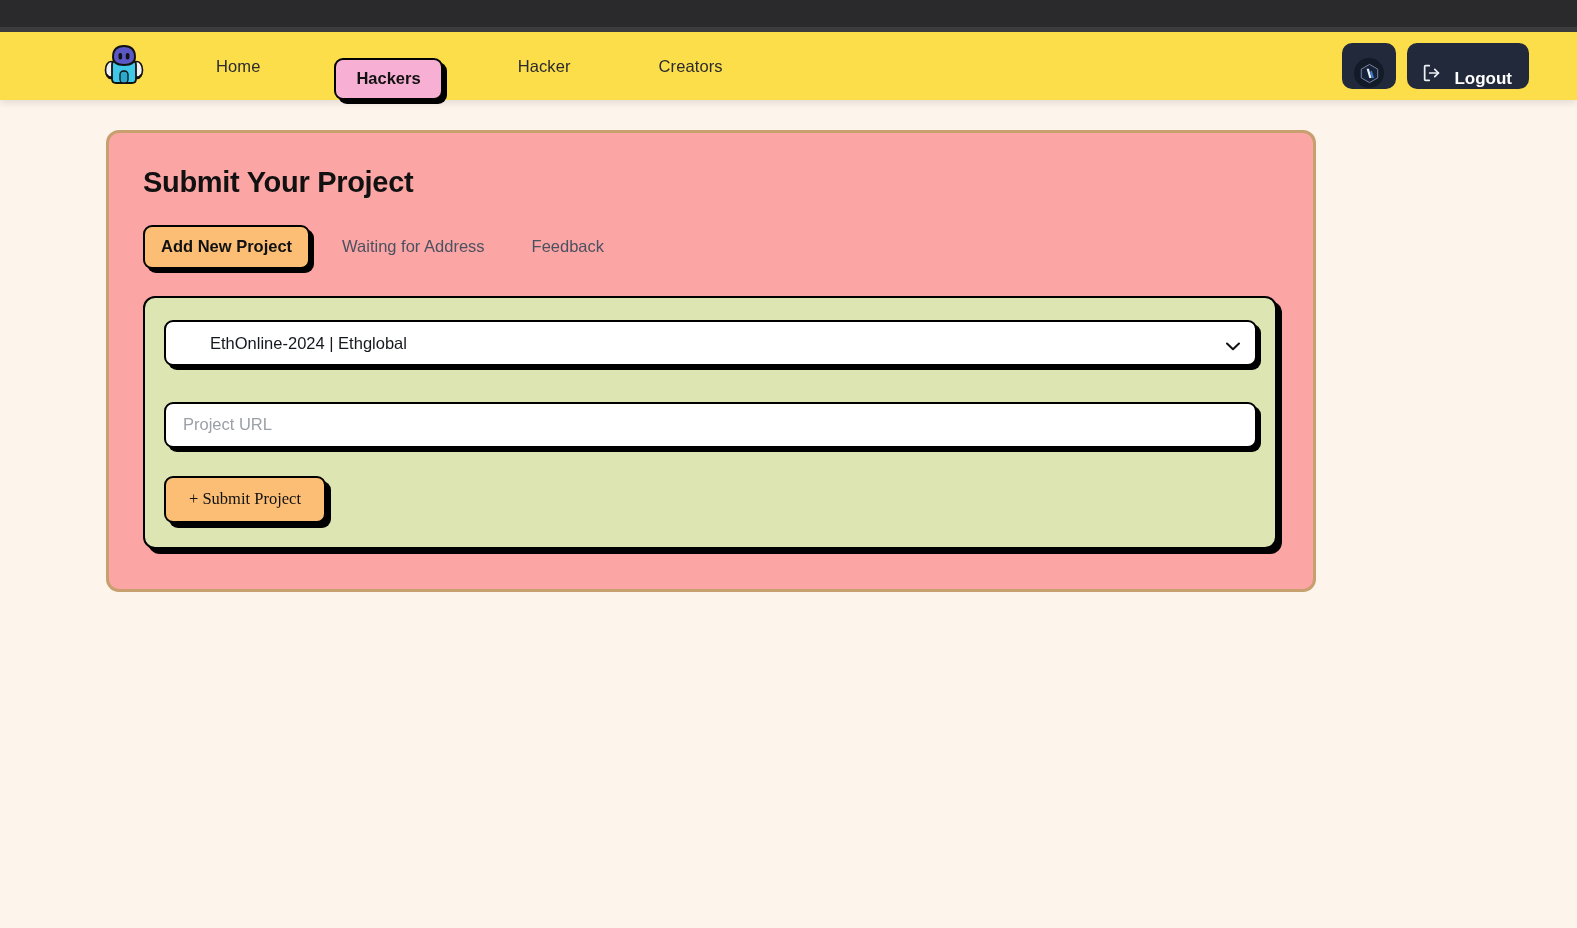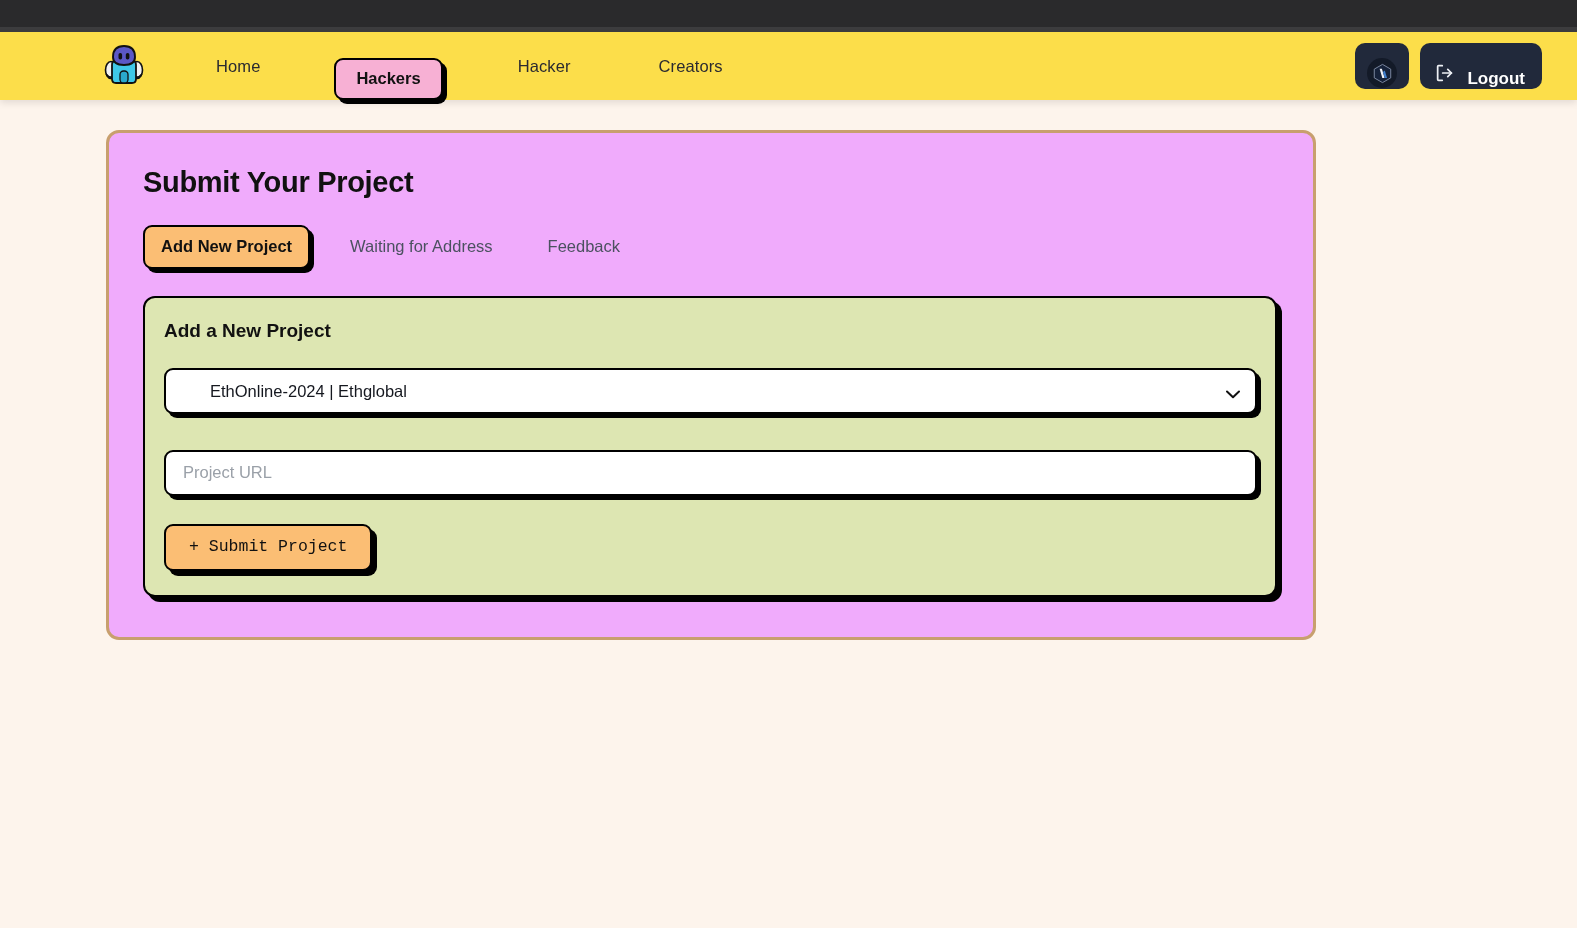--- a/index.html
+++ b/index.html
@@ -26,21 +26,21 @@
     background: #3c3c3e;
     width: 100%;
   }
 
   
   #navbar {
     height: 68px;
     background: #FCDE4A;
     display: flex;
     align-items: center;
-    padding: 0 17px 0 0;
+    padding: 0 30px 0 0;
     position: relative;
     box-shadow: 0 3px 7px rgba(0,0,0,0.10);
     z-index: 5;
   }
   #logo-wrap {
     margin-left: 101px;
     width: 46px;
     height: 48px;
     display: flex;
     align-items: center;
@@ -112,38 +112,38 @@
 
   
   #page {
     padding: 30px 0 0 0;
     display: flex;
     justify-content: flex-start;
   }
   #project-card {
     margin-left: 106px;
     width: 1210px;
-    background: #f0abfc;
+    background: #fca5a5;
     border: 3px solid #C89F6E;
     border-radius: 13px;
     padding: 33px 36px 40px 34px;
   }
   #page-title {
     font-size: 29px;
     font-weight: 700;
     color: #111;
     margin: 0 0 26px 0;
     letter-spacing: -0.3px;
   }
 
   
   #tab-bar {
     display: flex;
     align-items: center;
-    gap: 16px;
+    gap: 8px;
     margin-bottom: 27px;
   }
   .tab {
     font-size: 16.5px;
     color: #4b5160;
     background: none;
     border: none;
     cursor: pointer;
     padding: 0;
     font-family: "Liberation Sans", sans-serif;
@@ -216,21 +216,21 @@
   #project-url { margin-bottom: 28px; }
   #submit-project-button {
     background: #FBBE74;
     border: 2.5px solid #000;
     border-radius: 9px;
     box-shadow: 5px 5px 0 #000;
     font-size: 16.5px;
     color: #111;
     padding: 13px 23px 14px;
     cursor: pointer;
-    font-family: Liberation Mono, monospace;
+    font-family: Liberation Serif, serif;
     line-height: 1;
   }
 </style>
 </head>
 <body>
 
 <div id="browser-chrome"></div>
 <div id="chrome-strip"></div>
 
 <nav id="navbar">
@@ -291,21 +291,20 @@
     <h1 id="page-title">Submit Your Project</h1>
 
     <div id="tab-bar">
       <button class="tab active">Add New Project</button>
       <button class="tab" id="tab-waiting">Waiting for Address</button>
       <button class="tab" id="tab-history">Feedback</button>
     </div>
 
     <div id="form-panel">
 
-      <h2 id="form-heading">Add a New Project</h2>
 
 
       <div class="select-wrap">
         <select class="field" id="select-event">
           <option>EthOnline-2024 | Ethglobal</option>
         </select>
         <span class="select-chevron">
           <svg width="14" height="9" viewBox="0 0 14 9" fill="none" stroke="#111" stroke-width="2" stroke-linecap="round" stroke-linejoin="round">
             <polyline points="1 1.5 7 7.2 13 1.5"></polyline>
           </svg>

